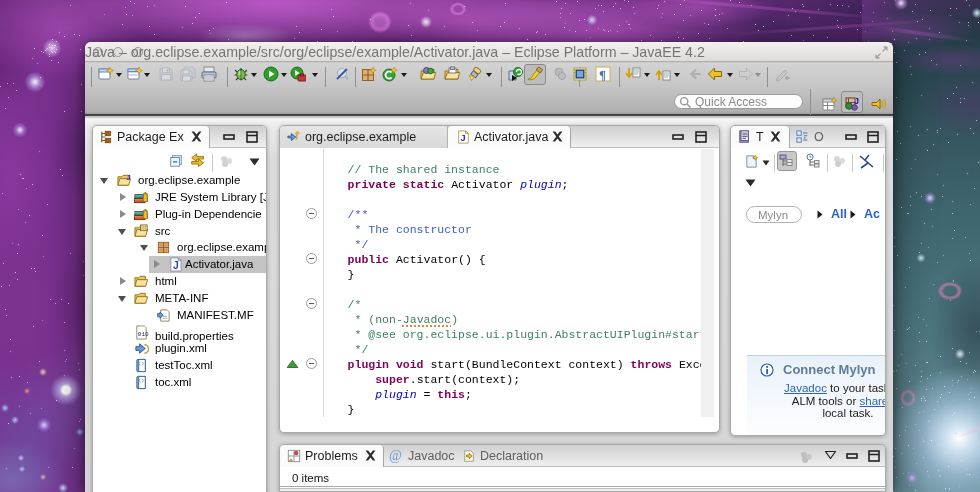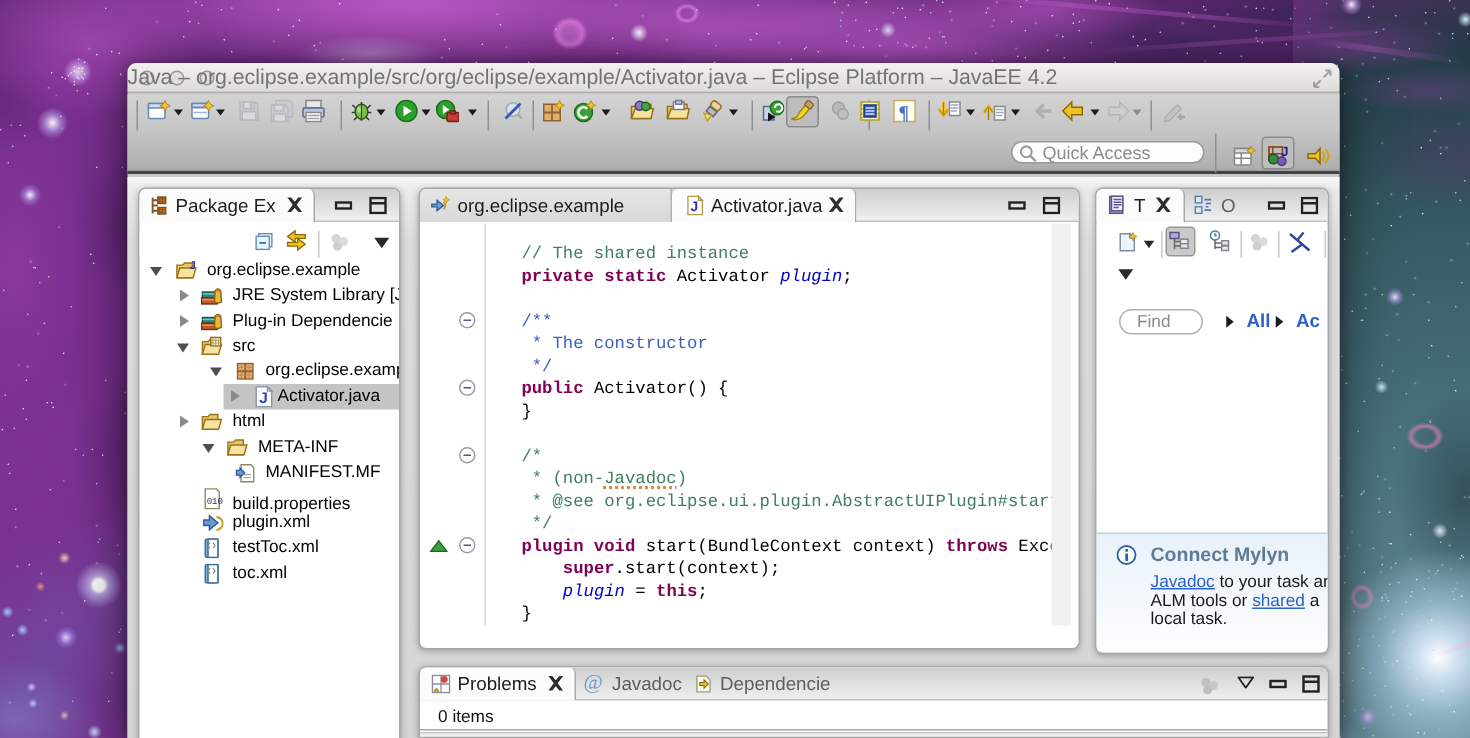--- a/index.html
+++ b/index.html
@@ -138,22 +138,22 @@
 #edcode .f { color:#0000c0; font-style:italic; }
 #sq { text-decoration:underline; text-decoration-style:dotted; text-decoration-color:#e08a3c; text-decoration-thickness:1.5px; text-underline-offset:2px; }
 #ruler { position:absolute; left:43px; top:23px; width:1px; height:268px; background:#d8d8d8; }
 .fold { position:absolute; left:26px; width:11px; height:11px; border:1px solid #9a9aa8; border-radius:50%; background:#fff; }
 .fold:after { content:""; position:absolute; left:2px; top:4px; width:5px; height:1px; background:#55557a; }
 #vsb { position:absolute; left:421px; top:23px; width:13px; height:268px; background:#f0f0f0; }
 
 
 #tl { left:645px; top:83px; width:156px; height:311px; }
 #tlbar { position:absolute; left:0; top:25px; width:100%; height:30px; background:#fff; }
-#mylyn { position:absolute; left:0; top:229px; width:180px; height:80px;
- background:linear-gradient(#e8f1fa, #f8fbfe 75%, #fdfdfd); border-top:1px solid #bdd2e7; }
+#mylyn { position:absolute; left:16px; top:229px; width:180px; height:80px;
+ background:linear-gradient(#e8f1fa, #f8fbfe 75%, #fdfdfd); border-top:1px solid #bdd2e7;text-align:center; }
 
 
 #probs { left:194px; top:402px; width:607px; height:48px; border-radius:5px 5px 0 0; }
 
 .link { color:#2a62c8; text-decoration:underline; }
 .vsep { position:absolute; width:1px; height:18px; background:#c9c9c9; }
 </style>
 </head>
 <body>
 <div id="stage">
@@ -461,21 +461,21 @@
             <span style="position:absolute;left:92px;top:0;">Activator.java</span>
           </div>
 <div class="trow" style="left:0;top:101px;width:175px;">
             <span class="tw twe" style="position:absolute;left:27px;top:4px;"></span>
             <svg style="position:absolute;left:41px;top:1px;width:15px;height:15px" viewBox="0 0 16 16">
               <path d="M1 4 L5 4 L6.5 2.5 L12 2.5 L12 13 L1 13 z" fill="#e8c96a" stroke="#9a7218"></path>
               <path d="M1 13 L3 6 L14.5 6 L12.5 13 z" fill="#f5e3a0" stroke="#9a7218"></path>
             </svg>
             <span style="position:absolute;left:62px;top:0;">html</span>
           </div>
-<div class="trow" style="left:17px;top:118px;width:161px;">
+<div class="trow" style="left:0;top:118px;width:161px;">
             <span class="tw twc" style="position:absolute;left:25px;top:6px;"></span>
             <svg style="position:absolute;left:41px;top:1px;width:15px;height:15px" viewBox="0 0 16 16">
               <path d="M1 4 L5 4 L6.5 2.5 L12 2.5 L12 13 L1 13 z" fill="#e8c96a" stroke="#9a7218"></path>
               <path d="M1 13 L3 6 L14.5 6 L12.5 13 z" fill="#f5e3a0" stroke="#9a7218"></path>
             </svg>
             <span style="position:absolute;left:62px;top:0;">META-INF</span>
           </div>
 <div class="trow" style="left:0;top:135px;width:175px;">
             <svg style="position:absolute;left:63px;top:1px;width:15px;height:15px" viewBox="0 0 16 16">
               <path d="M5 2 h7 l2 2 v10 h-9 z" fill="#fff" stroke="#8a8a6a"></path>
@@ -629,21 +629,21 @@
         <span class="vsep" style="left:121px;top:3px"></span>
         <svg style="position:absolute;left:127px;top:2px" width="17" height="17" viewBox="0 0 17 17">
             <path d="M2 3 L15 14 M11 2 L7 7 M10 10 L3 15" stroke="#2a4a9a" stroke-width="1.6" fill="none"></path>
           </svg>
         <span class="vsep" style="left:152px;top:3px"></span>
         <svg style="position:absolute;left:14px;top:28px" width="11" height="8" viewBox="0 0 11 8">
             <path d="M0.5 0.5 h10 L5.5 7.5 z" fill="#2a2a2a"></path>
           </svg>
       </div>
       <div style="position:absolute;left:15px;top:80px;width:56px;height:17px;border:1px solid #b0b0b0;border-radius:9px;background:#fff;">
-        <span style="position:absolute;left:11px;top:2px;font-size:11.5px;color:#8a8a8a;">Find</span>
+        <span style="position:absolute;left:11px;top:2px;font-size:11.5px;color:#8a8a8a;">Mylyn</span>
       </div>
       <svg style="position:absolute;left:86px;top:84px" width="6" height="9" viewBox="0 0 6 9">
           <path d="M0.5 0.5 L5.5 4.5 L0.5 8.5 z" fill="#1a1a1a"></path>
         </svg>
       <span style="position:absolute;left:100px;top:81px;font-size:12.5px;font-weight:bold;color:#2a62c8;">All</span>
       <svg style="position:absolute;left:119px;top:84px" width="6" height="9" viewBox="0 0 6 9">
           <path d="M0.5 0.5 L5.5 4.5 L0.5 8.5 z" fill="#1a1a1a"></path>
         </svg>
       <span style="position:absolute;left:133px;top:81px;font-size:12.5px;font-weight:bold;color:#2a62c8;">Ac</span>
       <div id="mylyn">
@@ -668,21 +668,21 @@
         <span class="tabtext" style="left:25px;">Problems</span>
         <svg class="xico" style="left:85px;" viewBox="0 0 11 11">
             <path d="M0.6 0.6 h2.5 l2.4 2.9 2.4 -2.9 h2.5 l-3.6 4.9 3.6 4.9 h-2.5 l-2.4 -2.9 -2.4 2.9 h-2.5 l3.6 -4.9 z" fill="#2e2e2e"></path>
           </svg>
         <span style="position:absolute;left:109px;top:3px;font-size:14px;color:#6a9ad0;font-family:'Liberation Serif',serif;">@</span>
         <span class="tabtext2" style="left:128px;">Javadoc</span>
         <svg style="position:absolute;left:182px;top:4px" width="14" height="14" viewBox="0 0 16 16">
             <path d="M3 2 h7 l3 3 v9 h-10 z" fill="#f8f8ee" stroke="#9a9a7a"></path>
             <path d="M5 8 h4 v-2.5 l4 4 -4 4 v-2.5 h-4 z" fill="#e8c030" stroke="#8a6a00" transform="scale(0.8) translate(1.5,0.5)"></path>
           </svg>
-        <span class="tabtext2" style="left:200px;">Dependencie</span>
+        <span class="tabtext2" style="left:200px;">Declaration</span>
         <svg class="gray" style="position:absolute;left:520px;top:6px" width="14" height="12" viewBox="0 0 14 12">
             <circle cx="4" cy="4" r="3" fill="#888"></circle>
             <circle cx="9" cy="6" r="3" fill="#999"></circle>
             <circle cx="5" cy="9" r="3" fill="#777"></circle>
           </svg>
         <svg style="position:absolute;left:545px;top:6px" width="11" height="8" viewBox="0 0 11 8">
             <path d="M0.5 0.5 h10 L5.5 7.5 z" fill="none" stroke="#222" stroke-width="1.2"></path>
           </svg>
         <svg class="minmax" style="left:566px;top:7px" width="12" height="9" viewBox="0 0 12 9">
             <rect x="1" y="2" width="10" height="4" fill="none" stroke="#222" stroke-width="1.6"></rect>

